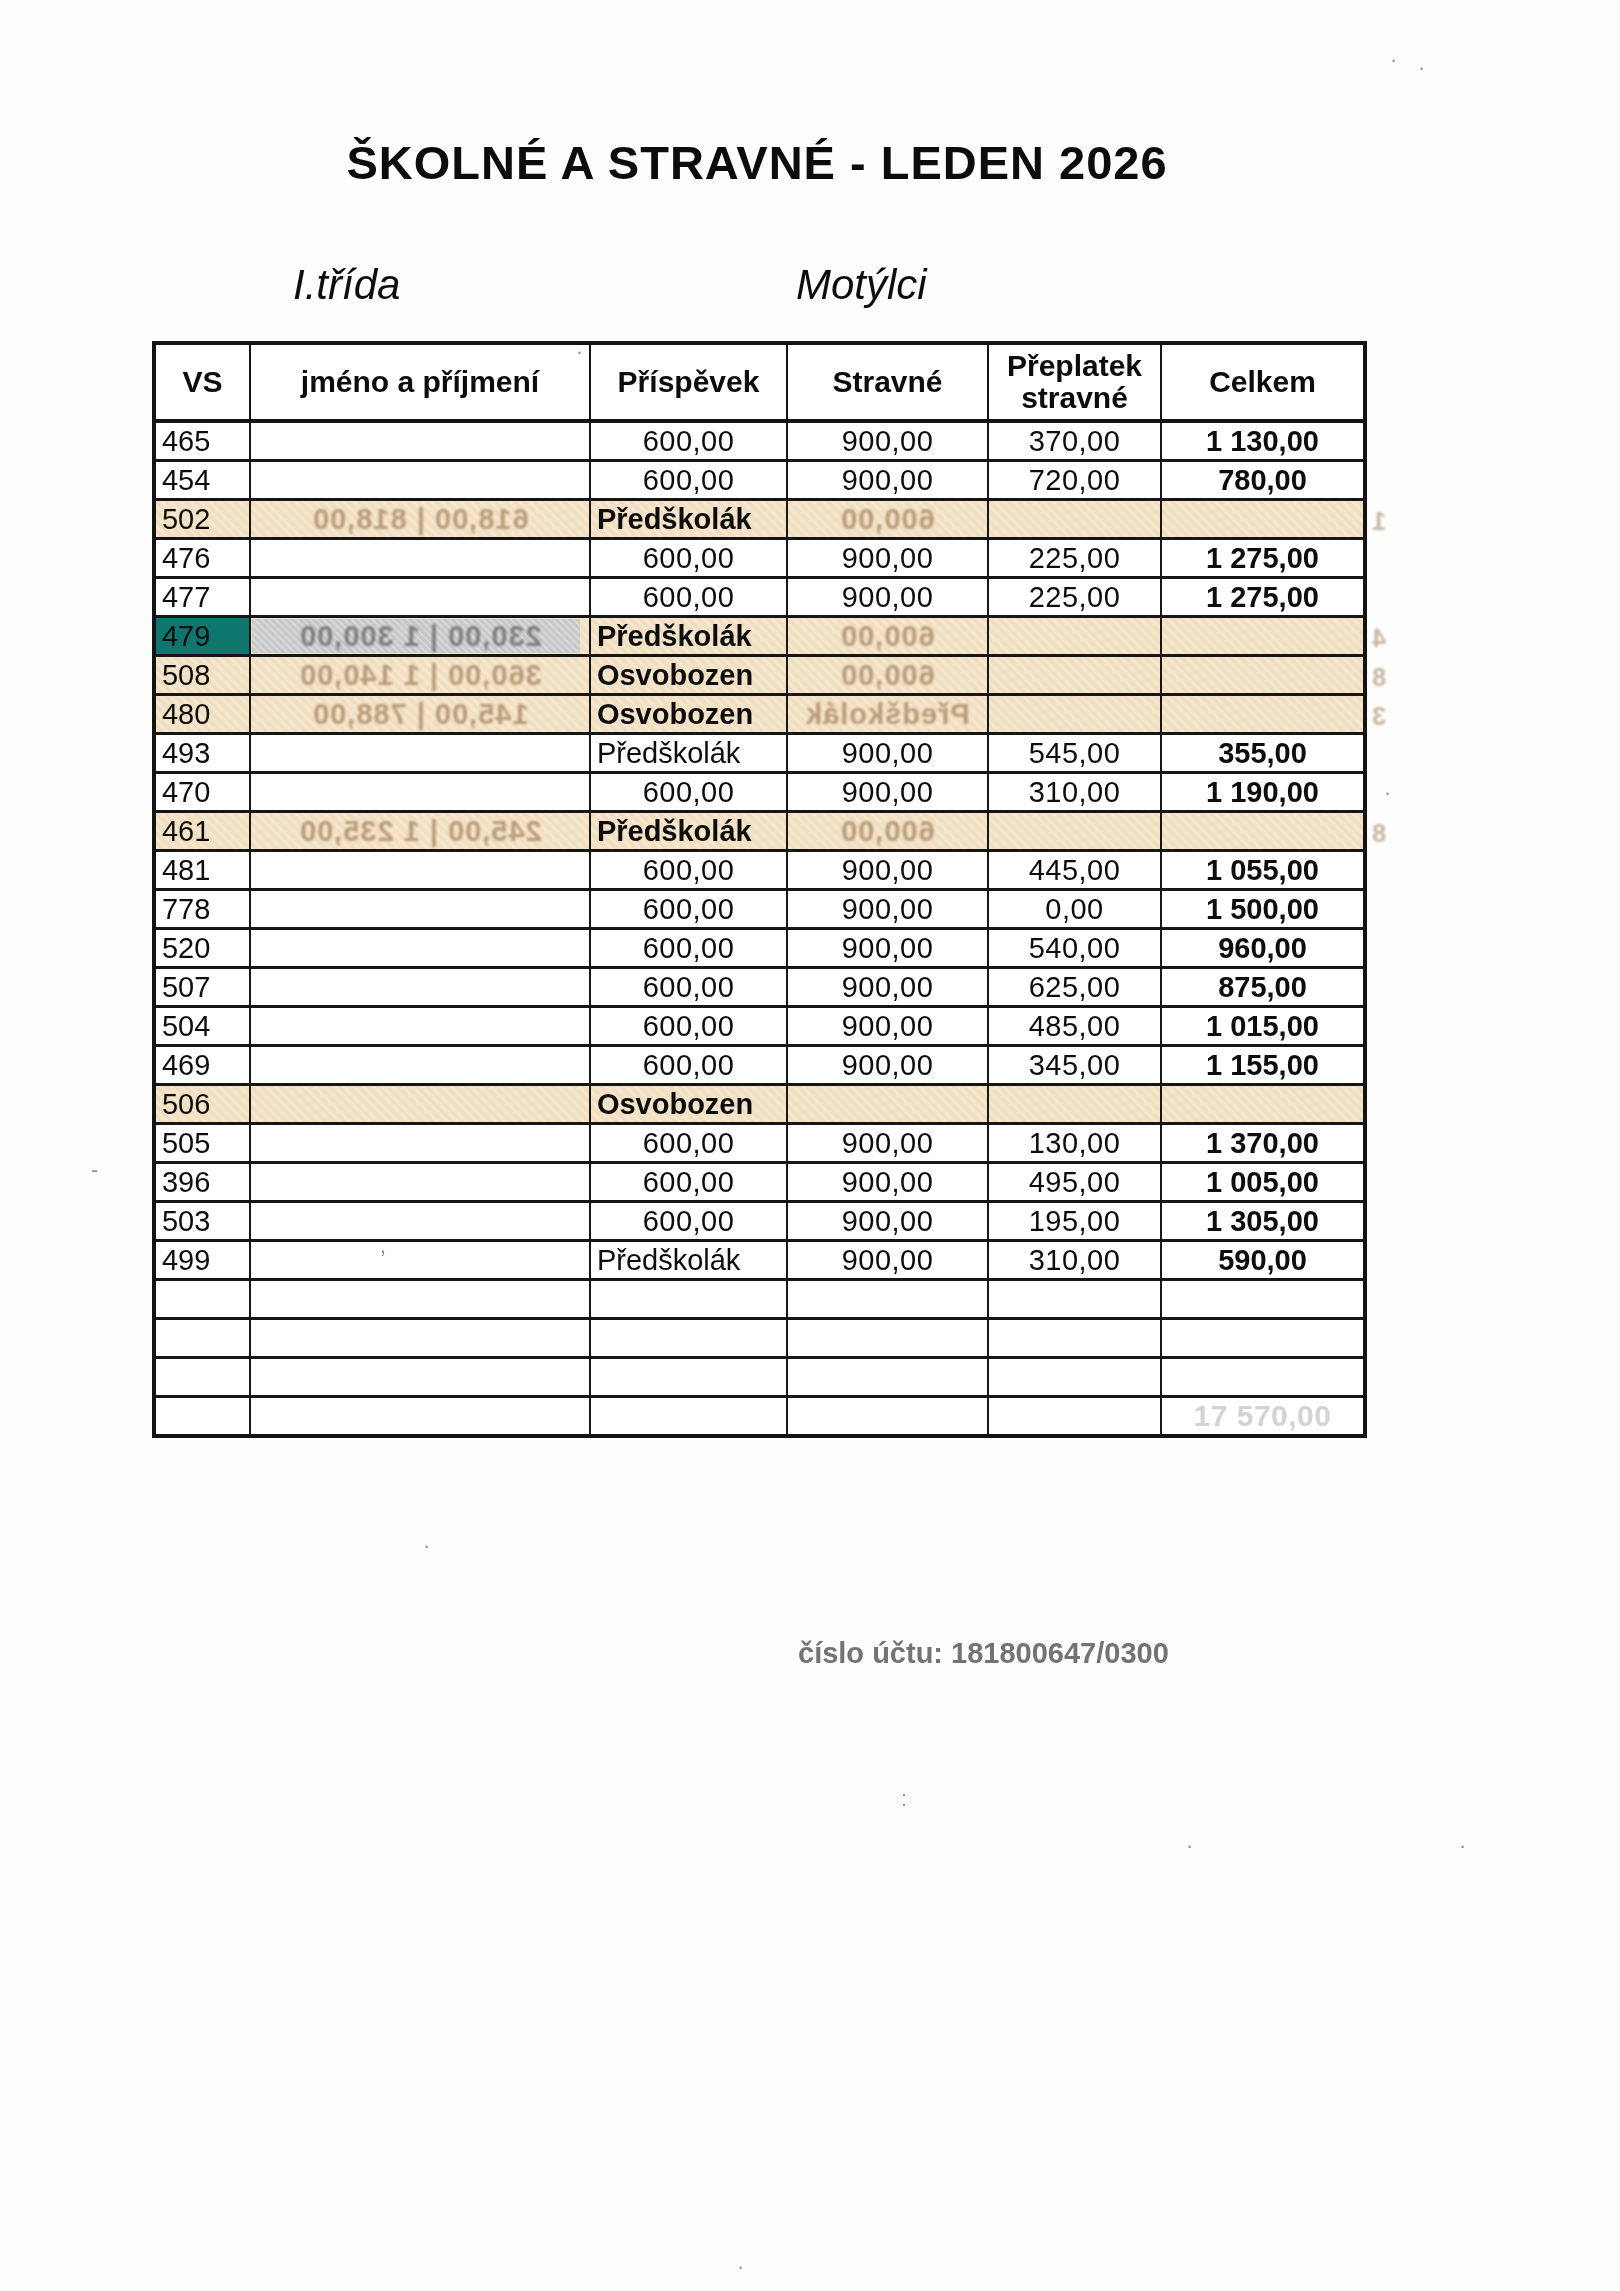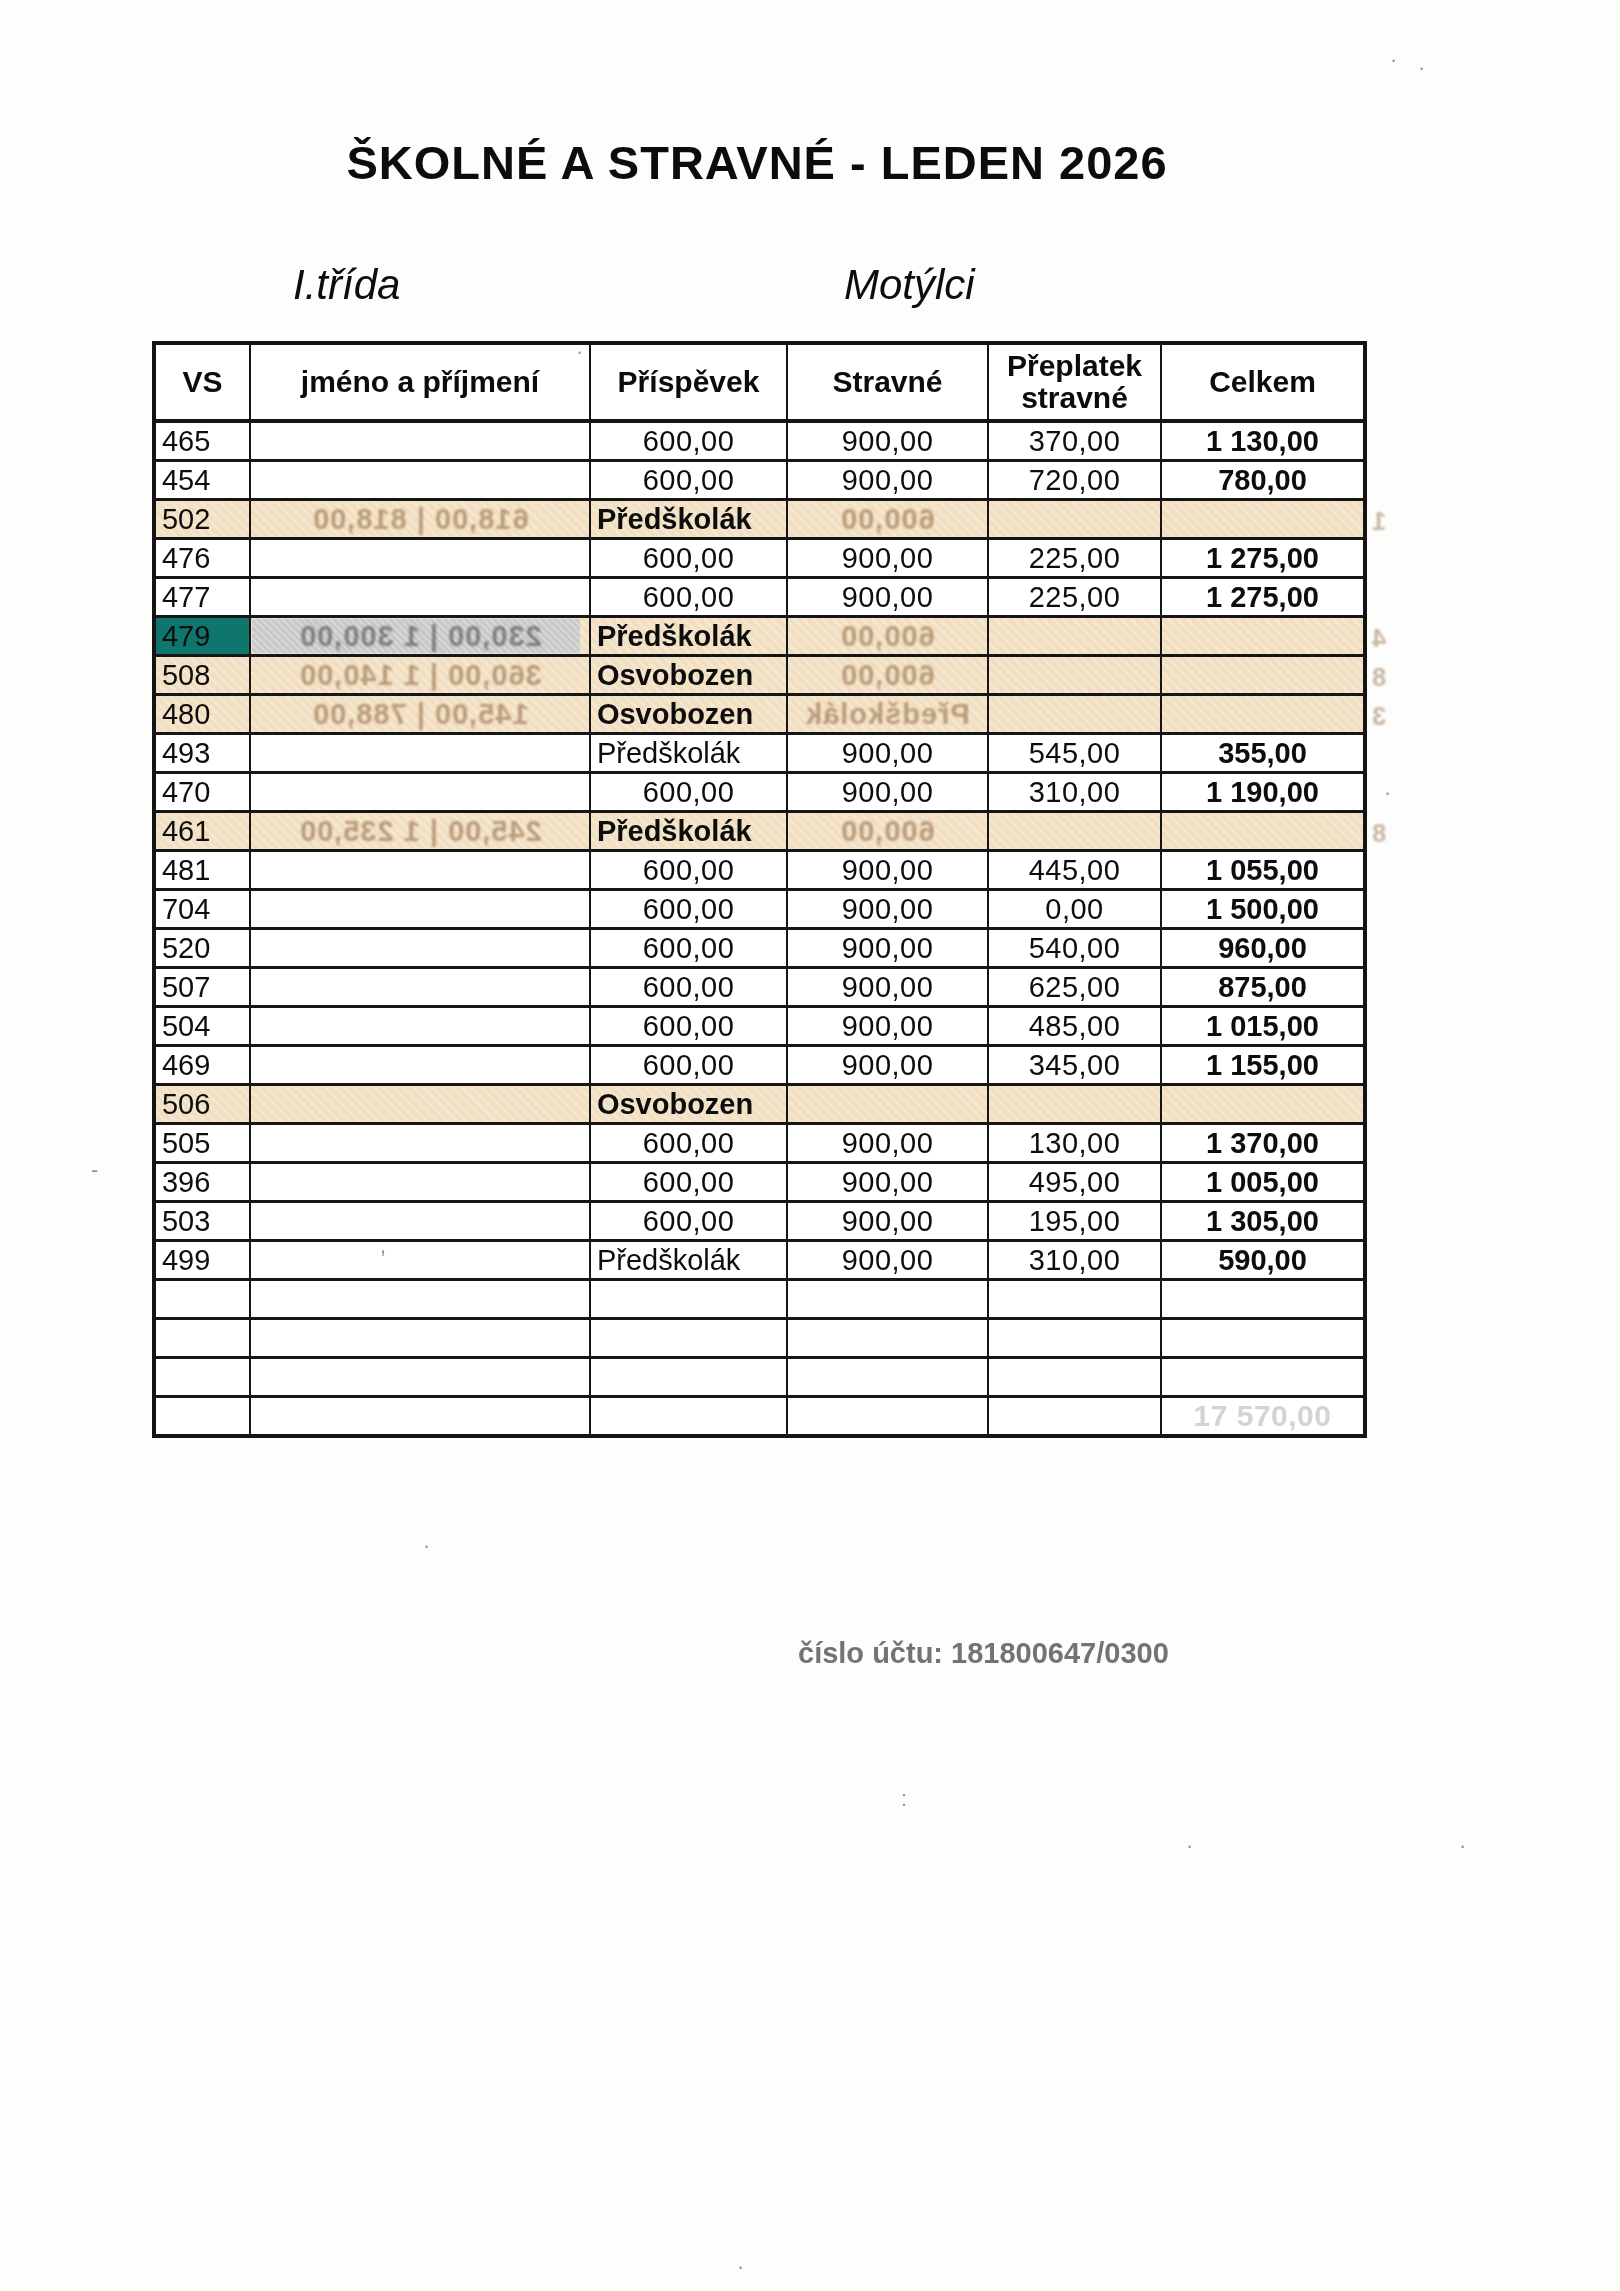--- a/index.html
+++ b/index.html
@@ -12,21 +12,21 @@
     overflow:hidden;
   }
   .page{position:absolute;inset:0;}
   .doc-title{
     position:absolute;left:152px;top:135px;width:1210px;
     text-align:center;font-size:47px;font-weight:700;letter-spacing:1px;
     color:#0c0c0c;white-space:nowrap;
   }
   .subtitle{position:absolute;top:261px;font-size:42px;color:#0d0d0d;font-style:italic;}
   .subtitle.class{left:293px;}
-  .subtitle.group{left:796px;margin-left:48px;}
+  .subtitle.group{left:796px;}
 
   table.fees{
     position:absolute;left:152px;top:341px;
     width:1210px;border-collapse:collapse;table-layout:fixed;
     border:4.9px solid #141414;
   }
   table.fees th{
     border:2.9px solid #141414;border-bottom:4.9px solid #141414;
     font-size:30px;font-weight:700;text-align:center;
     height:74px;line-height:1.08;padding:0 2px;background:#fff;
@@ -225,21 +225,21 @@
         </tr>
         <tr>
           <td class="c-vs">481</td>
           <td class="c-name"></td>
           <td class="num">600,00</td>
           <td class="num">900,00</td>
           <td class="num">445,00</td>
           <td class="c-celkem">1 055,00</td>
         </tr>
         <tr>
-          <td class="c-vs">704</td>
+          <td class="c-vs">778</td>
           <td class="c-name"></td>
           <td class="num">600,00</td>
           <td class="num">900,00</td>
           <td class="num">0,00</td>
           <td class="c-celkem">1 500,00</td>
         </tr>
         <tr>
           <td class="c-vs">520</td>
           <td class="c-name"></td>
           <td class="num">600,00</td>

